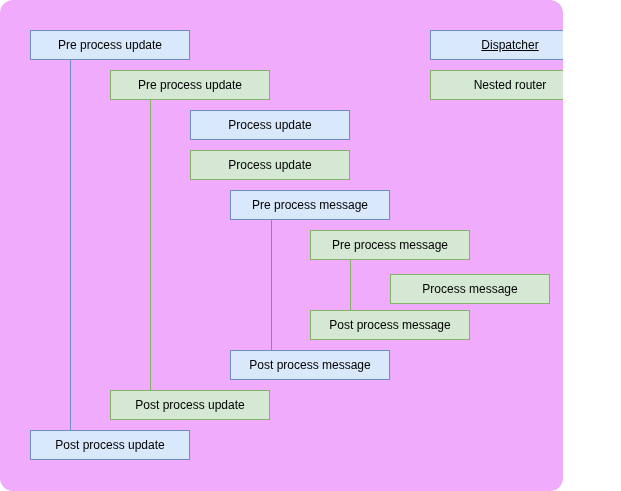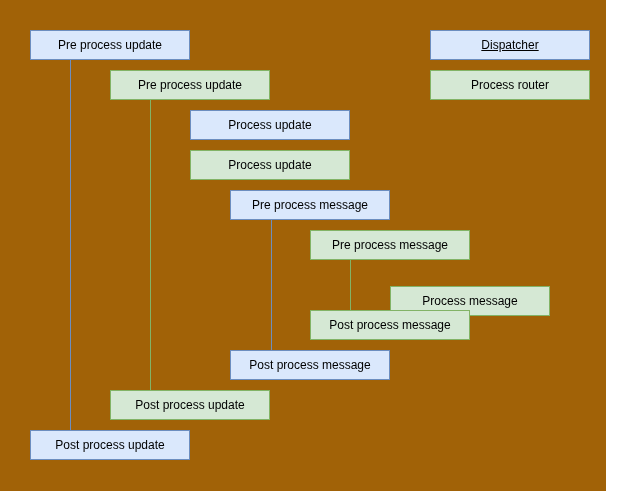--- a/index.html
+++ b/index.html
@@ -5,24 +5,25 @@
   html, body {
     margin: 0;
     padding: 0;
     background: #ffffff;
   }
   body {
     font-family: "Liberation Sans", sans-serif;
   }
   #canvas {
     position: relative;
-    width: 606px;
+    width: 563px;
     height: 491px;
-    background: #a16207;
+    background: #f0abfc;
     overflow: hidden;
+    border-radius: 13px;
   }
   .node {
     position: absolute;
     box-sizing: border-box;
     display: flex;
     align-items: center;
     justify-content: center;
     font-size: 12px;
     line-height: 14px;
     color: #000000;
@@ -77,38 +78,38 @@
       </div>
       <div class="node router" style="left: 190px; top: 150px; width: 160px; height: 30px;">
         <span>Process update</span>
       </div>
       <div class="node dispatcher" style="left: 230px; top: 190px; width: 160px; height: 30px;">
         <span>Pre process message</span>
       </div>
       <div class="node router" style="left: 310px; top: 230px; width: 160px; height: 30px;">
         <span>Pre process message</span>
       </div>
-      <div class="node router" style="left: 390px; top: 286px; width: 160px; height: 30px;">
+      <div class="node router" style="left: 390px; top: 274px; width: 160px; height: 30px;">
         <span>Process message</span>
       </div>
       <div class="node router" style="left: 310px; top: 310px; width: 160px; height: 30px;">
         <span>Post process message</span>
       </div>
       <div class="node dispatcher" style="left: 230px; top: 350px; width: 160px; height: 30px;">
         <span>Post process message</span>
       </div>
       <div class="node router" style="left: 110px; top: 390px; width: 160px; height: 30px;">
         <span>Post process update</span>
       </div>
       <div class="node dispatcher" style="left: 30px; top: 430px; width: 160px; height: 30px;">
         <span>Post process update</span>
       </div>
     </div>
   <div id="legend-layer">
       <div class="node dispatcher" style="left: 430px; top: 30px; width: 160px; height: 30px; text-decoration: underline;">
         <span>Dispatcher</span>
       </div>
       <div class="node router" style="left: 430px; top: 70px; width: 160px; height: 30px;">
-        <span>Process router</span>
+        <span>Nested router</span>
       </div>
     </div>
 
 </div>
 
 </body></html>

